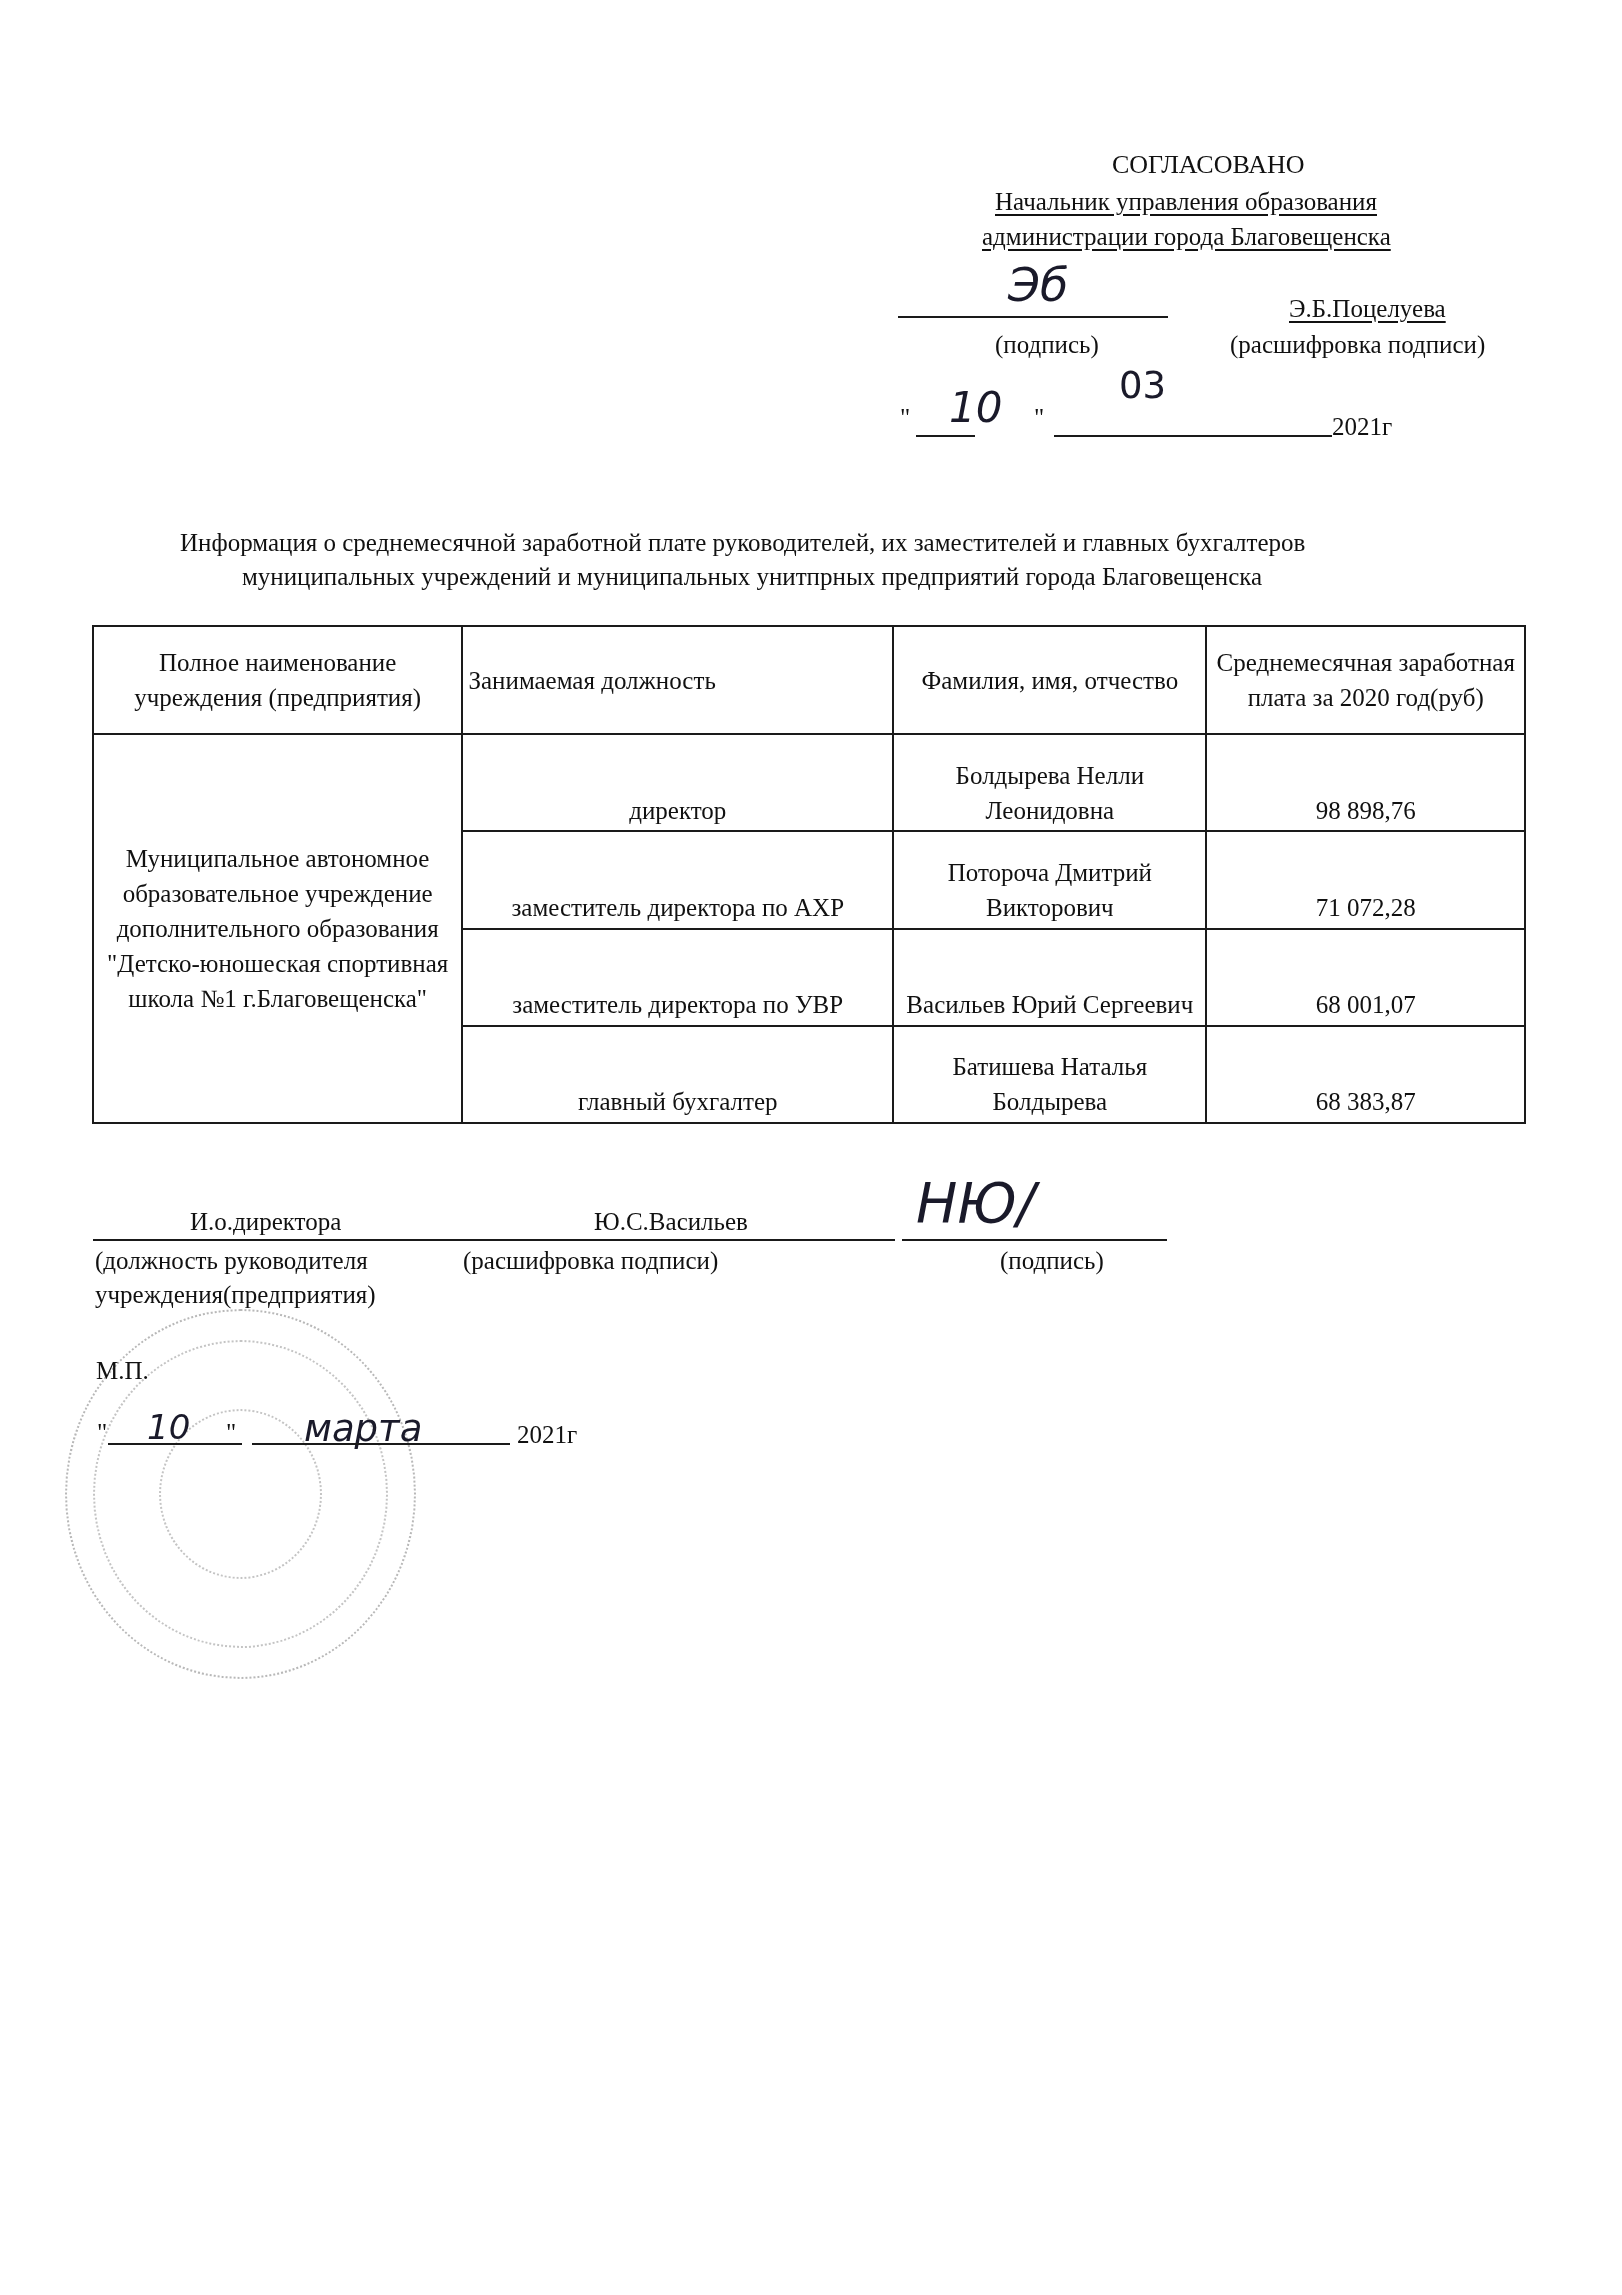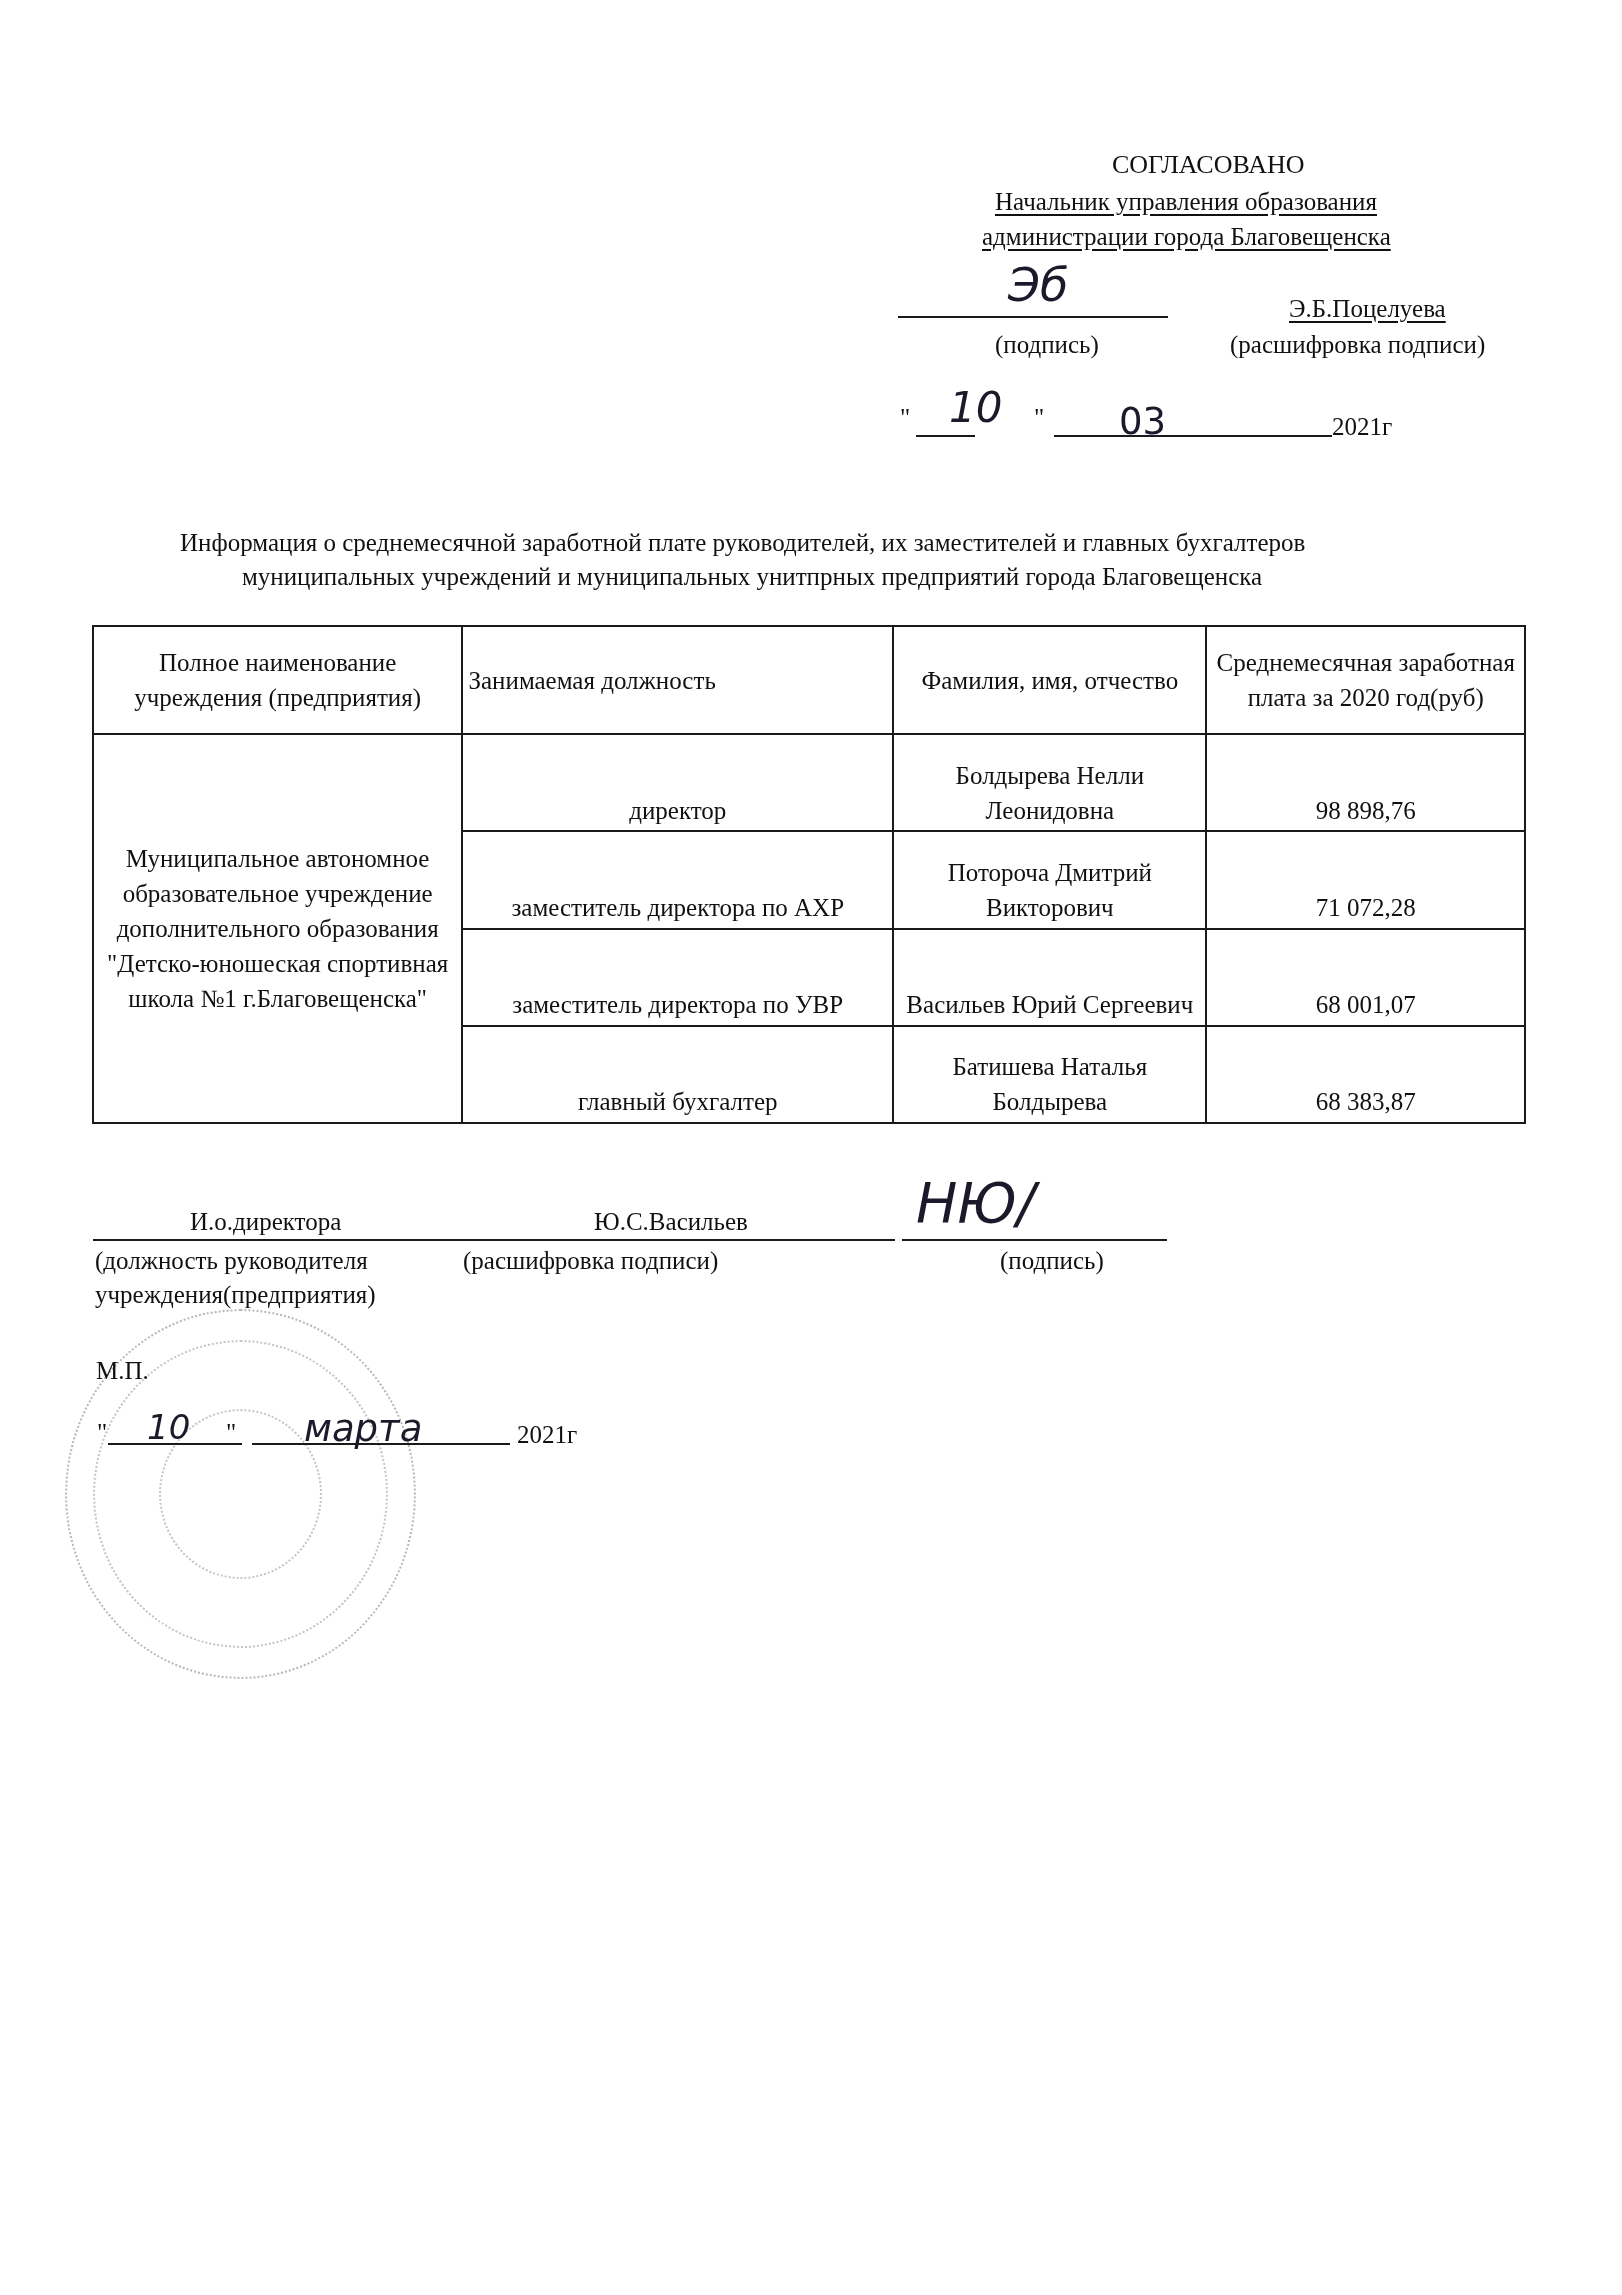--- a/index.html
+++ b/index.html
@@ -38,21 +38,21 @@
   <div class="abs hand" style="left:1008px;top:258px;font-size:46px;">Эб</div>
   <div class="line" style="left:898px;top:316px;width:270px;"></div>
   <div class="abs t u" style="left:1289px;top:293px;">Э.Б.Поцелуева</div>
   <div class="abs t" style="left:995px;top:329px;">(подпись)</div>
   <div class="abs t" style="left:1230px;top:329px;">(расшифровка подписи)</div>
 
   <div class="abs t" style="left:900px;top:402px;">"</div>
   <div class="abs hand" style="left:949px;top:383px;font-size:42px;">10</div>
   <div class="line" style="left:916px;top:435px;width:59px;"></div>
   <div class="abs t" style="left:1034px;top:402px;">"</div>
-  <div class="abs hand" style="left:1119px;top:400px;font-size:37px;font-style:normal;">03</div>
+  <div class="abs hand" style="left:1119px;top:364px;font-size:37px;font-style:normal;">03</div>
   <div class="line" style="left:952px;top:435px;width:0;"></div>
   <div class="line" style="left:1054px;top:435px;width:278px;"></div>
   <div class="abs t" style="left:1332px;top:411px;">2021г</div>
 </div>
 
 <div class="abs t" style="left:180px;top:527px;">Информация о среднемесячной заработной плате руководителей, их заместителей и главных бухгалтеров</div>
 <div class="abs t" style="left:242px;top:561px;">муниципальных учреждений и муниципальных унитпрных предприятий города Благовещенска</div>
 
 <table class="main">
   <colgroup>

